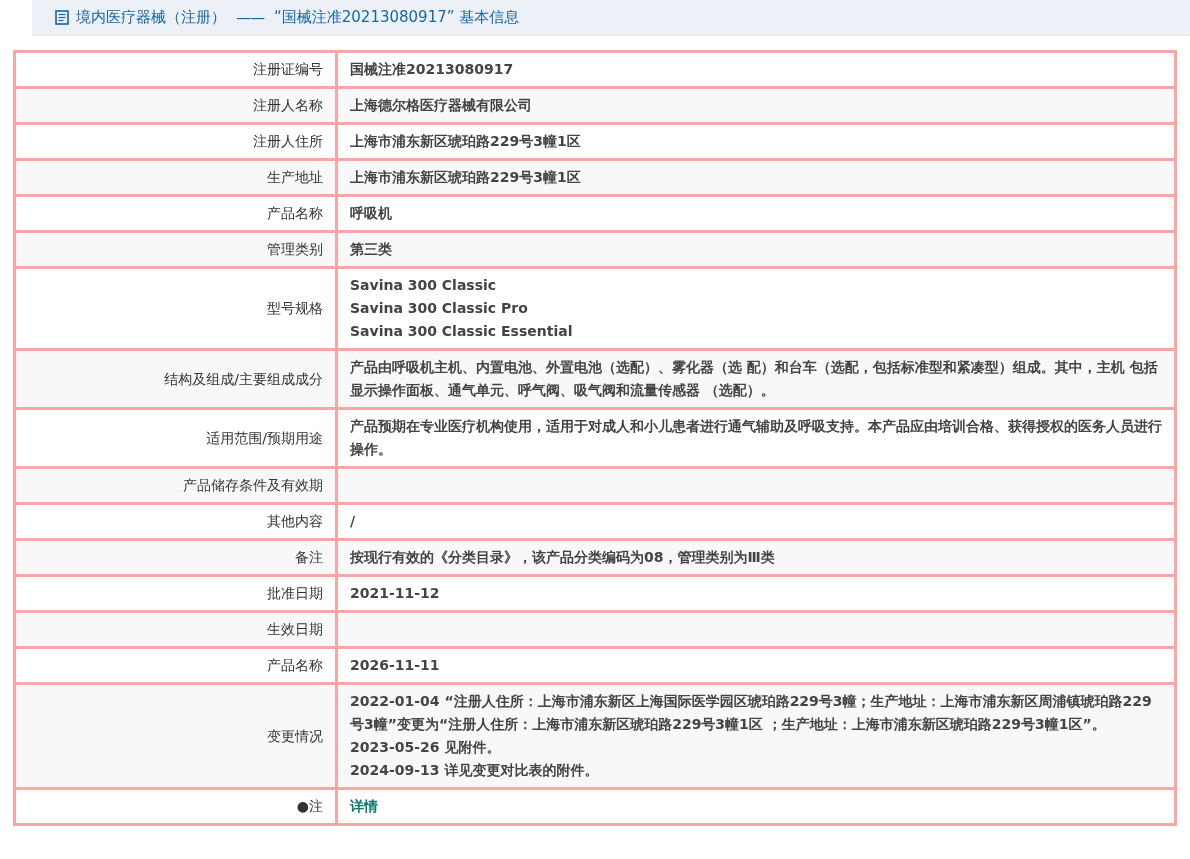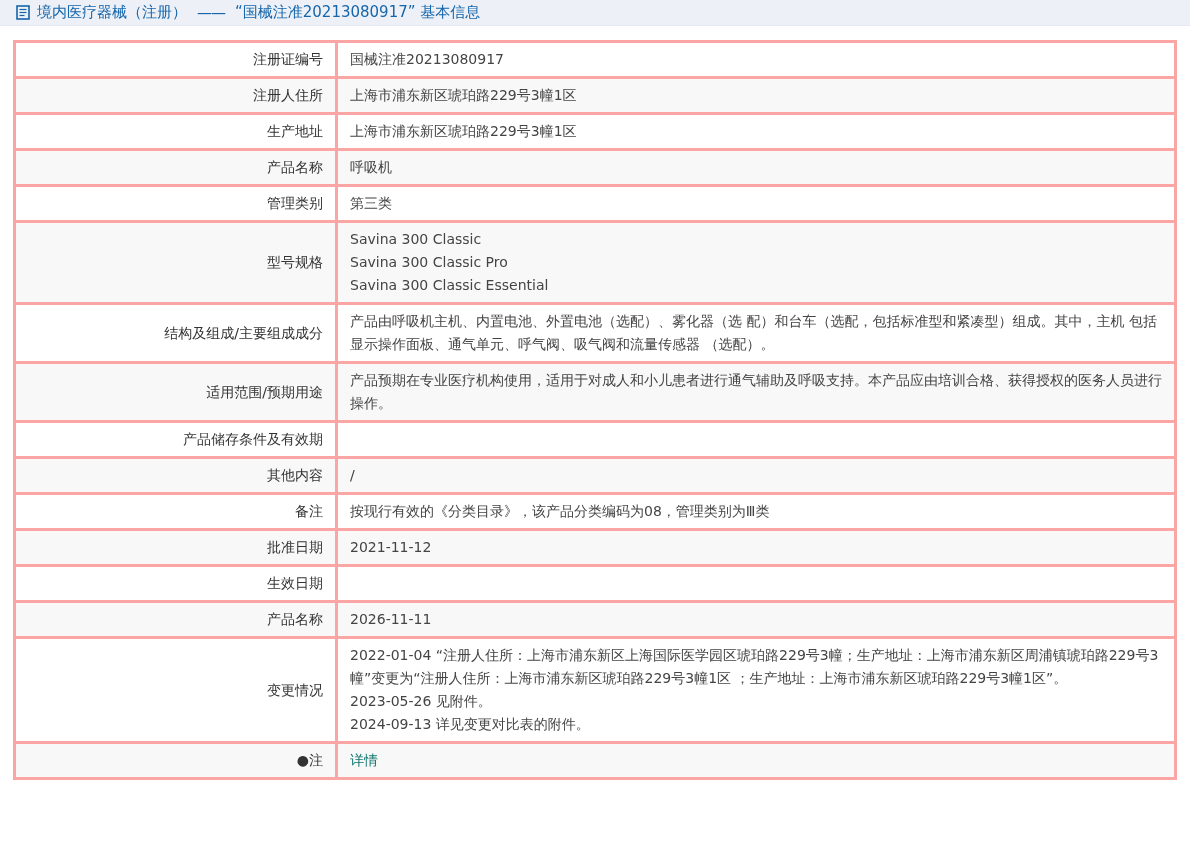--- a/index.html
+++ b/index.html
@@ -3,28 +3,29 @@
 <meta charset="utf-8">
 <style>
   * { margin:0; padding:0; box-sizing:border-box; }
   html,body { width:1190px; background:#fff; }
   body {
     font-family:"DejaVu Sans","Liberation Sans",sans-serif;
     font-size:14px;
     color:#333;
   }
   .page-header {
-    height:26px;
+    height:36px;
     background:#edf1f7;
     border-bottom:1px solid #e3e9f1;
     display:flex;
     align-items:center;
-    padding:0 16px;
+    padding:0 23px;
     color:#1565ab;
     font-size:15px;
+    margin-left:32px;
   }
   .doc-icon { display:inline-flex; margin-right:7px; }
   .header-sep { margin:0 10px; letter-spacing:-1px; }
   .table-wrap { margin:14px 13px 0 13px; }
   table {
     width:100%;
     border-collapse:collapse;
     table-layout:fixed;
   }
   tbody tr:nth-child(even) { background:#f8f8f8; }
@@ -37,20 +38,21 @@
   }
   td.label {
     width:322px;
     text-align:right;
     color:#333;
   }
   td.value {
     text-align:left;
     color:#444;
     white-space:pre-line;
+    font-weight:bold;
   }
   a.detail-link {
     color:#0f766e;
     text-decoration:none;
     cursor:pointer;
   }
 </style>
 </head>
 <body>
 
@@ -67,20 +69,24 @@
   <span class="header-sep">——</span>
   <span>“国械注准20213080917” 基本信息</span>
 </div>
 
 <div class="table-wrap">
   <table>
     <tbody id="table-body">
         <tr>
           <td class="label">注册证编号</td>
           <td class="value">国械注准20213080917</td>
+        </tr>
+        <tr>
+          <td class="label">注册人名称</td>
+          <td class="value">上海德尔格医疗器械有限公司</td>
         </tr>
         <tr>
           <td class="label">注册人住所</td>
           <td class="value">上海市浦东新区琥珀路229号3幢1区</td>
         </tr>
         <tr>
           <td class="label">生产地址</td>
           <td class="value">上海市浦东新区琥珀路229号3幢1区</td>
         </tr>
         <tr>

